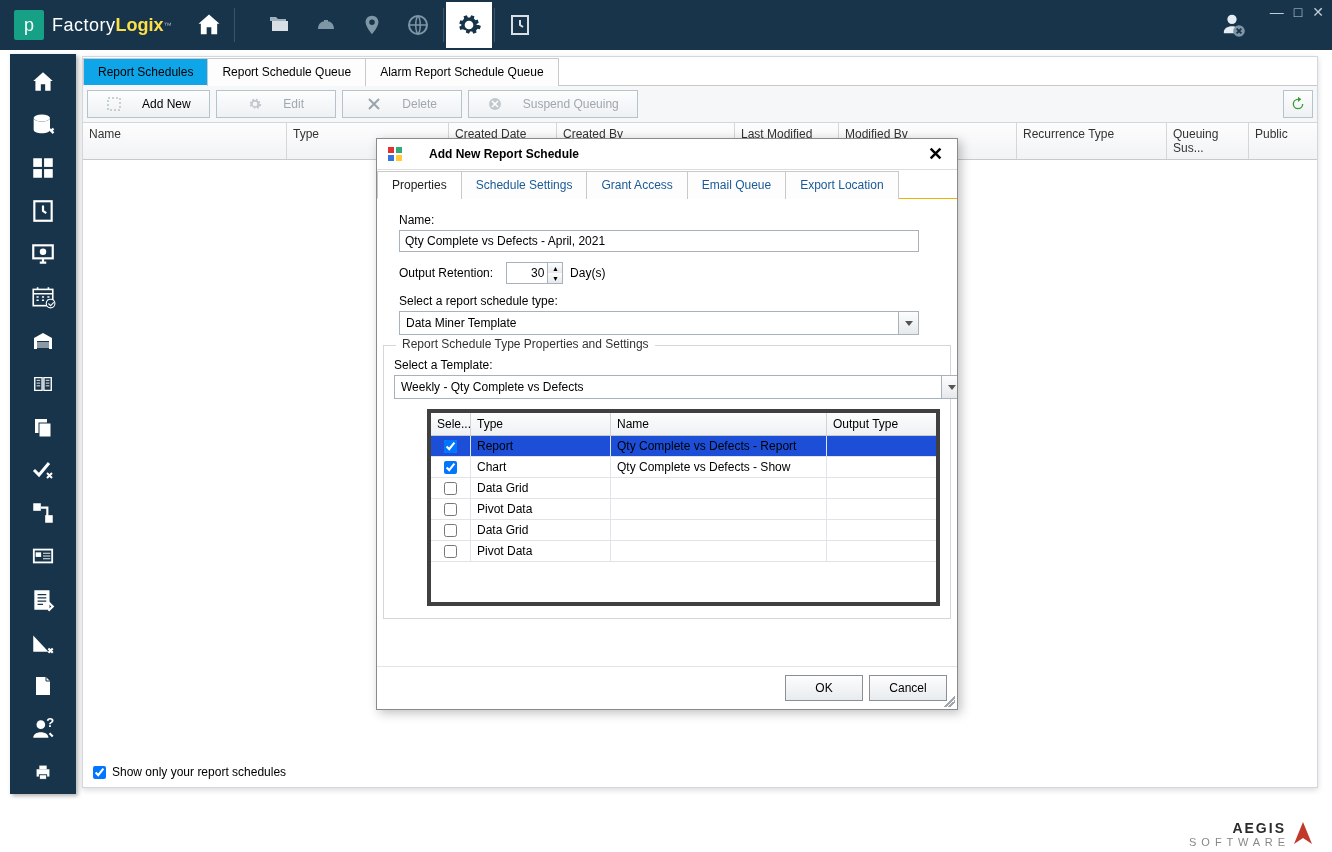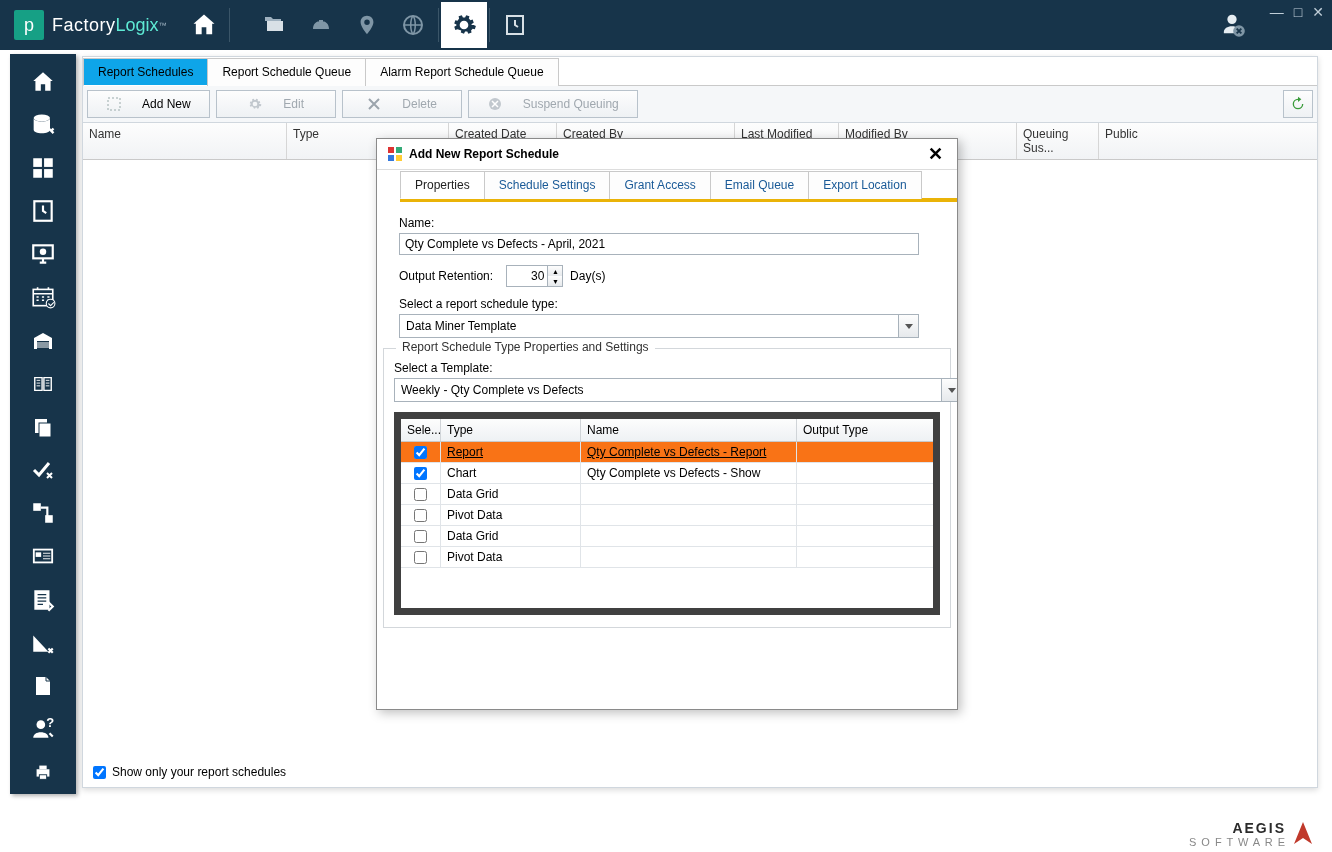--- a/index.html
+++ b/index.html
@@ -4,21 +4,21 @@
 <style>
 * { box-sizing: border-box; margin: 0; padding: 0; font-family: "Segoe UI", Tahoma, sans-serif; font-size: 12px; }
 html, body { width: 1332px; height: 852px; background: #fff; overflow: hidden; }
 
 
 .topbar { height: 50px; background: #17344a; display: flex; align-items: center; color: #fff; position: relative; }
 .brand { display: flex; align-items: center; height: 100%; padding: 0 14px; }
 .brand-logo { width: 30px; height: 30px; background: #16a085; display: flex; align-items: center; justify-content: center; border-radius: 2px; margin-right: 8px; }
 .brand-logo span { color: #fff; font-size: 18px; font-weight: 400; }
 .brand-text1 { font-size: 18px; font-weight: 300; color: #fff; letter-spacing: .5px; }
-.brand-text2 { font-size: 18px; font-weight: 400; color: #5eead4; }
+.brand-text2 { font-size: 18px; font-weight: 700; color: #fde047; }
 .brand-tm { font-size: 8px; color: #9db1c0; vertical-align: top; }
 .top-icons { display: flex; height: 100%; align-items: center; margin-left: 20px; }
 .top-icon { width: 46px; height: 46px; display: flex; align-items: center; justify-content: center; cursor: pointer; }
 .top-divider { width: 1px; height: 34px; background: #3a5568; margin: 0 2px; }
 .top-icon.active { background: #fff; }
 .top-icon svg { fill: #7f96a6; }
 .top-icon.active svg { fill: #17344a; }
 .window-ctrls { position: absolute; right: 8px; top: 4px; display: flex; gap: 10px; color: #c0ced8; }
 .window-ctrls span { cursor: pointer; font-size: 14px; }
 .user-badge { position: absolute; right: 86px; top: 10px; }
@@ -44,48 +44,48 @@
 
 .footer-check { position: absolute; left: 10px; bottom: 8px; display: flex; align-items: center; gap: 6px; }
 
 
 .bottom-logo { position: absolute; right: 18px; bottom: 4px; display: flex; align-items: center; gap: 6px; }
 .bottom-logo .txt1 { font-size: 14px; font-weight: 700; color: #2b2b2b; letter-spacing: 2px; }
 .bottom-logo .txt2 { font-size: 11px; color: #888; letter-spacing: 1px; }
 
 
 .dialog { position: absolute; left: 376px; top: 138px; width: 582px; height: 572px; background: #fff; border: 1px solid #8a8a8a; box-shadow: 3px 3px 10px rgba(0,0,0,.25); display: flex; flex-direction: column; }
-.dlg-title { display: flex; align-items: center; padding: 6px 10px; font-weight: 600; font-size: 13px; border-bottom: 1px solid #ddd; }
+.dlg-title { display: flex; align-items: center; padding: 6px 10px; font-weight: 600; font-size: 13px; border-bottom: 1px solid #ddd; gap: 20px; }
 .dlg-title .dlg-ic { width: 16px; height: 16px; margin-right: 6px; }
 .dlg-close { margin-left: auto; cursor: pointer; font-size: 18px; line-height: 14px; padding: 2px 4px; }
-.dlg-tabs { display: flex; border-bottom: 4px solid #eab308; margin-left: 23px; }
+.dlg-tabs { display: flex; border-bottom: 1px solid #eab308; }
 .dlg-tab { padding: 6px 14px; border: 1px solid #c9c9c9; border-bottom: none; margin-right: -1px; background: #fdfdfd; cursor: pointer; position: relative; top: 1px; color: #1a5a97; }
 .dlg-tab.active { background: #fff; border-bottom: 1px solid #fff; color: #222; }
 
 .dlg-body { padding: 14px 22px; flex: 1; overflow: hidden; }
 .frow { margin-bottom: 10px; }
 .frow label { display: block; margin-bottom: 3px; }
 .txt-input { width: 520px; border: 1px solid #a8b2bb; padding: 3px 5px; font-size: 12px; height: 22px; }
 .num-input { width: 42px; border: 1px solid #a8b2bb; padding: 2px 3px; text-align: right; height: 22px; }
 .spinner { display: inline-flex; flex-direction: column; border: 1px solid #a8b2bb; border-left: none; height: 22px; vertical-align: top; }
 .spinner button { width: 14px; height: 10px; border: none; background: linear-gradient(#fdfdfd,#e6e9ec); font-size: 7px; line-height: 7px; padding: 0; cursor: pointer; }
 .combo { display: flex; width: 520px; border: 1px solid #a8b2bb; height: 24px; align-items: center; }
 .combo span { flex: 1; padding: 0 6px; }
 .combo .dd { width: 20px; height: 100%; border-left: 1px solid #a8b2bb; background: linear-gradient(#fdfdfd,#e6e9ec); display: flex; align-items: center; justify-content: center; cursor: pointer; }
 .combo .dd::after { content: ""; border-left: 4px solid transparent; border-right: 4px solid transparent; border-top: 5px solid #555; }
 
 .fieldset { border: 1px solid #d3d7db; margin-left: -16px; margin-right: -16px; padding: 8px 10px 12px; position: relative; }
 .fieldset-legend { position: absolute; top: -9px; left: 12px; background: #fff; padding: 0 6px; font-size: 12px; color: #333; }
 .fieldset .combo { width: 568px; }
 
-.items-grid { border: 7px solid #404040; margin-top: 6px; }
+.items-grid { border: 4px solid #404040; margin-top: 6px; margin-left: 33px; }
 .items-grid .ighead { display: flex; background: linear-gradient(#fdfdfd,#eef1f4); border-bottom: 1px solid #c9c9c9; }
 .igh { border-right: 1px solid #d0d4d8; padding: 4px 6px; }
 .igrow { display: flex; border-bottom: 1px solid #e0e4e8; height: 21px; align-items: center; }
-.igrow.sel { background: #f97316; text-decoration: underline; }
+.igrow.sel { background: #1d4ed8; }
 .igc { border-right: 1px solid #e0e4e8; padding: 2px 6px; height: 100%; display: flex; align-items: center; }
 .igc.chk { justify-content: center; }
 .items-grid .pad { height: 40px; }
 
 .dlg-footer { display: flex; justify-content: flex-end; gap: 6px; padding: 8px 10px; border-top: 1px solid #e3e6e9; position: relative; }
 .btn { width: 78px; height: 26px; border: 1px solid #8a9096; background: linear-gradient(#fdfdfd,#e8ebee); cursor: pointer; }
 .resize-grip { position: absolute; right: 2px; bottom: 2px; width: 14px; height: 14px; background:
   linear-gradient(135deg, transparent 0 60%, #a0a6ac 60% 70%, transparent 70% 100%),
   linear-gradient(135deg, transparent 0 75%, #a0a6ac 75% 85%, transparent 85% 100%); }
 
@@ -323,20 +323,21 @@
         </svg>
     </div>
   </div>
   <div class="grid-header">
     <div class="gh" style="width:204px">Name</div>
     <div class="gh" style="width:162px">Type</div>
     <div class="gh sort" style="width:108px">Created Date</div>
     <div class="gh" style="width:178px">Created By</div>
     <div class="gh" style="width:104px">Last Modified Date</div>
     <div class="gh" style="width:178px">Modified By</div>
+    <div class="gh" style="width:150px">Recurrence Type</div>
     <div class="gh" style="width:82px">Queuing Sus...</div>
     <div class="gh" style="flex:1;border-right:none">Public</div>
   </div>
 
   <div class="footer-check">
     <input type="checkbox" checked="" style="">
     <span>Show only your report schedules</span>
   </div>
 </div>
 
@@ -443,20 +444,25 @@
               </div>
               <div class="igc" style="width:140px">Pivot Data</div>
               <div class="igc" style="width:216px"></div>
               <div class="igc" style="flex:1;border-right:none"></div>
             </div>
           </div>
         <div class="pad"></div>
       </div>
     </div>
   </div>
+  <div class="dlg-footer">
+    <button class="btn">OK</button>
+    <button class="btn">Cancel</button>
+    <div class="resize-grip"></div>
+  </div>
 </div>
 
 <div class="bottom-logo">
   <div style="text-align:right">
     <div class="txt1">AEGIS</div>
     <div class="txt2">S O F T W A R E</div>
   </div>
   <svg width="22" height="28">
       <path d="M2 24 L11 2 L20 24 L11 18 Z" fill="#c0392b"></path>
     </svg>

